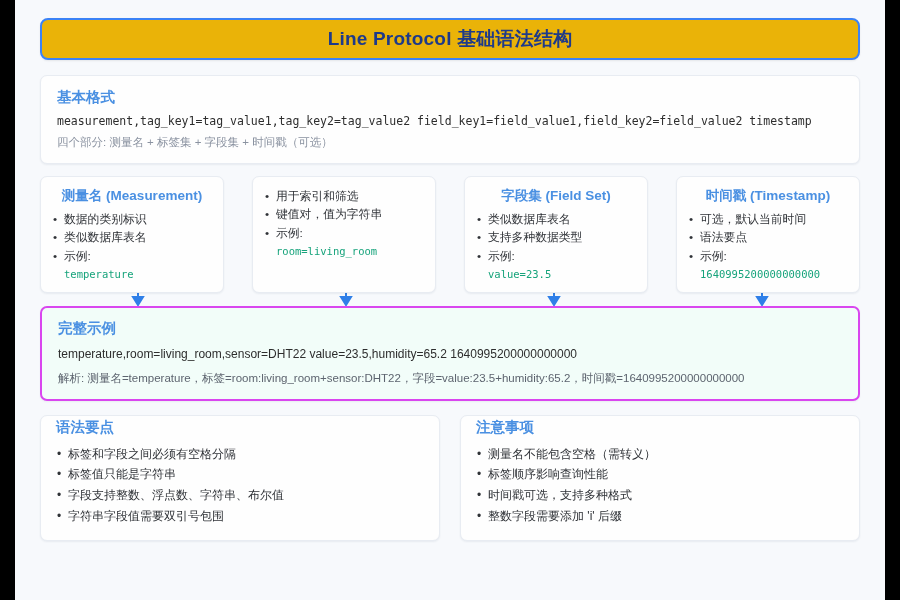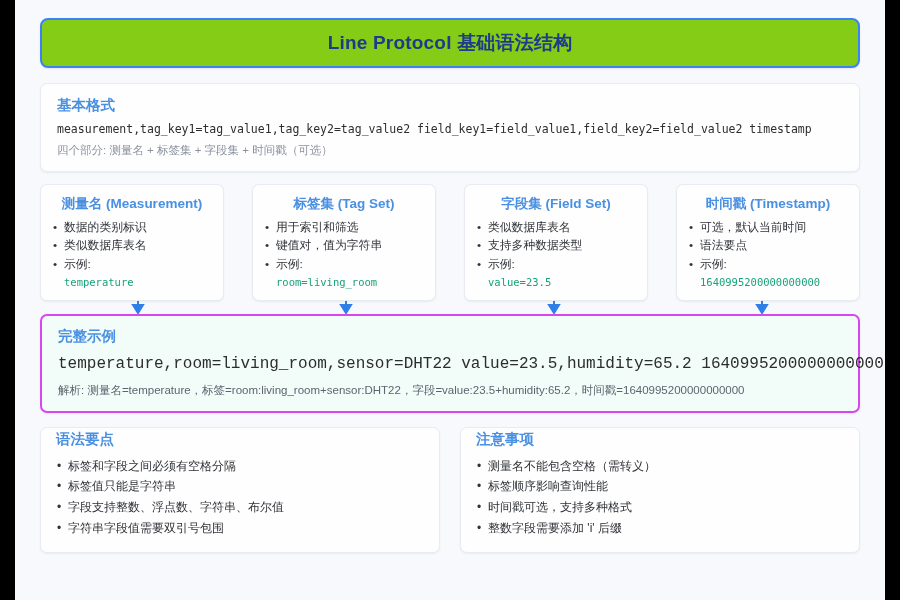--- a/index.html
+++ b/index.html
@@ -21,24 +21,24 @@
     left: 15px;
     top: 0;
     width: 870px;
     height: 600px;
     background: #f7f9fc;
     padding: 18px 25px 0 25px;
   }
 
   
   .header-banner {
-    height: 50px;
+    height: 42px;
     border: 2px solid #3b82f6;
     border-radius: 8px;
-    background: #84cc16;
+    background: #eab308;
     display: flex;
     align-items: center;
     justify-content: center;
     box-shadow: 0 1px 2px rgba(0,0,0,0.08);
   }
   .header-title {
     font-size: 19px;
     font-weight: bold;
     color: #1e3a8a;
     letter-spacing: 0.2px;
@@ -142,22 +142,22 @@
   
   .example-card {
     border: 2px solid #d946ef;
     background: #f2fdf9;
     border-radius: 7px;
     padding: 11px 16px 13px 16px;
     box-shadow: 0 1px 2px rgba(30,50,90,0.06);
   }
   .example-card .card-title { margin-bottom: 9px; }
   .example-line {
-    font-family: Liberation Mono, monospace;
-    font-size: 16px;
+    font-family: Liberation Sans, sans-serif;
+    font-size: 12px;
     color: #2d2d2d;
     white-space: nowrap;
   }
   .example-parse {
     font-size: 11.5px;
     color: #5d646f;
     margin-top: 10px;
     white-space: nowrap;
   }
 
@@ -211,21 +211,20 @@
       <div class="comp-title">测量名 (Measurement)</div>
       <ul class="comp-list">
         <li>数据的类别标识</li>
         <li>类似数据库表名</li>
         <li>示例:</li>
       </ul>
       <div class="code-example">temperature</div>
     </div>
 
     <div class="card comp-card">
-      <div class="comp-title">标签集 (Tag Set)</div>
       <ul class="comp-list">
         <li>用于索引和筛选</li>
         <li>键值对，值为字符串</li>
         <li>示例:</li>
       </ul>
       <div class="code-example">room=living_room</div>
     </div>
 
     <div class="card comp-card">
       <div class="comp-title">字段集 (Field Set)</div>

